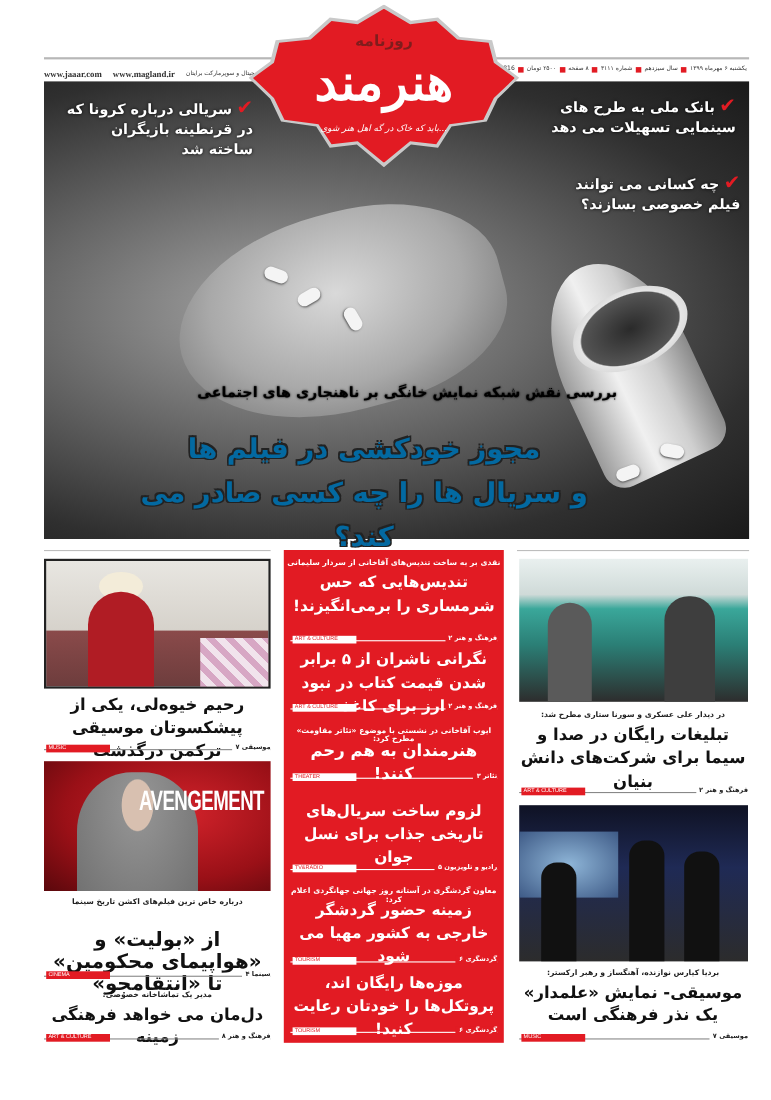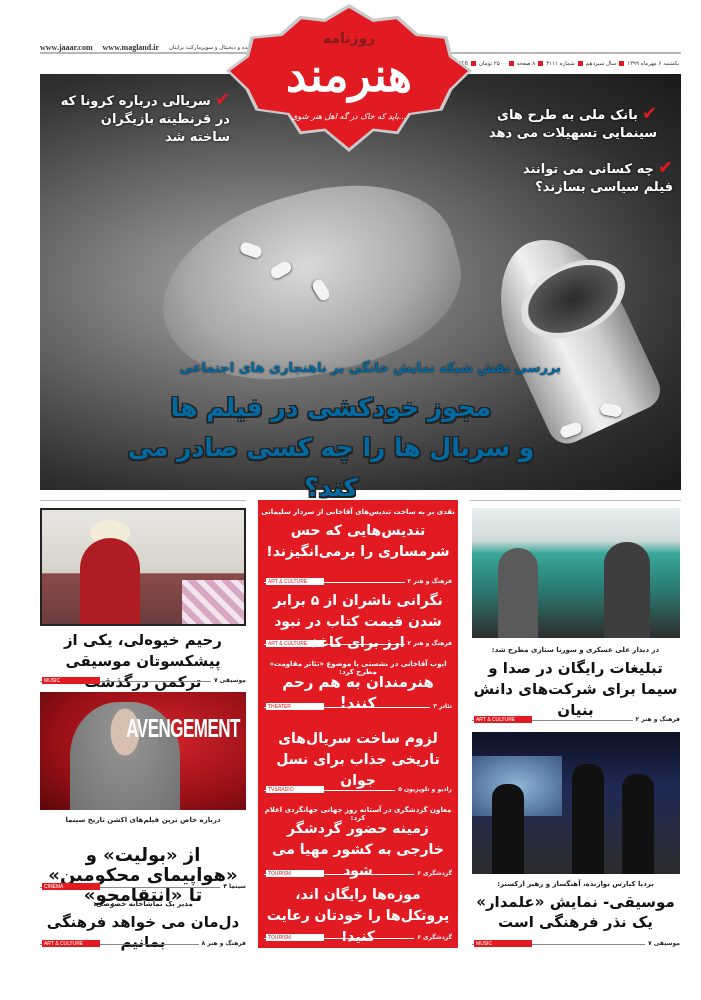--- a/index.html
+++ b/index.html
@@ -1,40 +1,40 @@
 <!DOCTYPE html>
 <html><head>
 <meta charset="utf-8">
 <style>
   html, body { margin: 0; padding: 0; background: #ffffff; }
   body { width: 701px; height: 1000px; position: relative; overflow: hidden; font-family: "DejaVu Sans", sans-serif; }
   .page { position: absolute; left: 0; top: 0; width: 701px; height: 1000px; }
 
   
   .header-line { position: absolute; left: 40px; top: 52px; width: 641px; height: 2px; background: #b7b7b7; }
-  .header-left { position: absolute; left: 40px; top: 40px; height: 14px; display: flex; gap: 10px; align-items: center; font-family: "Liberation Serif", serif; font-size: 8px; font-weight: bold; color: #333; justify-content: center; }
+  .header-left { position: absolute; left: 40px; top: 60px; height: 14px; display: flex; gap: 10px; align-items: center; font-family: "Liberation Serif", serif; font-size: 8px; font-weight: bold; color: #333; justify-content: center; }
   .header-left .slogan { font-family: "DejaVu Sans", sans-serif; font-size: 5.5px; font-weight: normal; color: #333; direction: rtl; }
   .header-left .slogan .brand { color: #e21b23; font-weight: bold; }
   .header-right { position: absolute; right: 22px; top: 56px; height: 14px; font-size: 5.5px; color: #333; direction: rtl; display: flex; align-items: center; gap: 3px; }
   .header-right .sq { width: 5px; height: 5px; background: #e21b23; display: inline-block; }
 
   
   .hero { position: absolute; left: 40px; top: 74px; width: 641px; height: 416px; background: radial-gradient(ellipse at 35% 50%, #a8a8a8 0%, #6f6f6f 35%, #2f2f2f 75%, #1a1a1a 100%); overflow: hidden; }
   .hero .hand { position: absolute; left: 120px; top: 120px; width: 300px; height: 180px; border-radius: 50% 45% 40% 50%; background: radial-gradient(ellipse at 50% 40%, #d9d9d9 0%, #a9a9a9 55%, #6a6a6a 100%); transform: rotate(-15deg); }
   .hero .bottle { position: absolute; left: 470px; top: 160px; width: 120px; height: 200px; border-radius: 50% 50% 20px 20px; background: linear-gradient(90deg, #9a9a9a, #f0f0f0 40%, #cfcfcf 70%, #8a8a8a); transform: rotate(-25deg); }
   .hero .bottle-mouth { position: absolute; left: 478px; top: 190px; width: 110px; height: 70px; border-radius: 50%; background: radial-gradient(ellipse, #2a2a2a 0%, #555 60%, #e5e5e5 62%, #bfbfbf 100%); transform: rotate(-25deg); }
   .hero .pill { position: absolute; width: 22px; height: 12px; border-radius: 6px; background: #f4f4f4; box-shadow: 0 1px 2px #555; }
 
   .side-item { position: absolute; color: #fff; font-weight: bold; font-size: 13px; line-height: 18px; direction: rtl; text-align: right; text-shadow: 0 0 3px #000; }
   .side-item .check { color: #e21b23; font-size: 18px; margin-left: 4px; text-shadow: none; }
   .side-left-1 { left: 60px; top: 90px; width: 170px; }
-  .side-right-1 { right: 44px; top: 88px; width: 170px; margin-top: 16px; }
+  .side-right-1 { right: 32px; top: 88px; width: 170px; }
   .side-right-2 { right: 28px; top: 158px; width: 170px; }
 
-  .hero-kicker { position: absolute; right: 140px; top: 360px; color: #0369a1; font-weight: bold; font-size: 13px; direction: rtl; text-shadow: 0 0 2px #000; margin-left: 20px; }
+  .hero-kicker { position: absolute; right: 140px; top: 350px; color: #000000; font-weight: bold; font-size: 13px; direction: rtl; text-shadow: 0 0 2px #000; margin-left: 20px; }
   .hero-title { position: absolute; right: 140px; top: 388px; width: 460px; text-align: center; color: #0369a1; font-weight: bold; font-size: 25px; line-height: 40px; direction: rtl; text-shadow: -1.5px -1.5px 0 #222, 1.5px -1.5px 0 #222, -1.5px 1.5px 0 #222, 1.5px 1.5px 0 #222; }
 
   
   .logo { position: absolute; left: 230px; top: 8px; width: 238px; height: 140px; }
   .logo-shape { position: absolute; inset: 0; background: #e21b23; clip-path: polygon(50% 0%, 60% 10%, 70% 8%, 78% 20%, 90% 22%, 92% 35%, 100% 45%, 92% 58%, 88% 72%, 75% 75%, 70% 88%, 60% 86%, 50% 100%, 40% 86%, 30% 88%, 25% 75%, 12% 72%, 8% 58%, 0% 45%, 8% 35%, 10% 22%, 22% 20%, 30% 8%, 40% 10%); }
   .logo-border { position: absolute; inset: -4px; background: #c9c9c9; clip-path: polygon(50% 0%, 60% 10%, 70% 8%, 78% 20%, 90% 22%, 92% 35%, 100% 45%, 92% 58%, 88% 72%, 75% 75%, 70% 88%, 60% 86%, 50% 100%, 40% 86%, 30% 88%, 25% 75%, 12% 72%, 8% 58%, 0% 45%, 8% 35%, 10% 22%, 22% 20%, 30% 8%, 40% 10%); }
   .logo-sub { position: absolute; top: 22px; width: 100%; text-align: center; color: #7f1d1d; font-weight: bold; font-size: 14px; direction: rtl; }
   .logo-main { position: absolute; top: 40px; width: 100%; text-align: center; color: #fff; font-weight: bold; font-size: 46px; direction: rtl; font-family: "DejaVu Serif", serif; }
   .logo-tag { position: absolute; top: 104px; width: 100%; text-align: center; color: #fff; font-size: 8px; direction: rtl; font-style: italic; }
 
@@ -112,21 +112,21 @@
     <div class="pill" style="left:520px;top:350px;transform:rotate(-20deg)"></div>
   </div>
 
   <div class="side-item side-left-1">
     <span class="check">✔</span><span>سریالی درباره کرونا که در قرنطینه بازیگران ساخته شد</span>
   </div>
   <div class="side-item side-right-1">
     <span class="check">✔</span><span>بانک ملی به طرح های سینمایی تسهیلات می دهد</span>
   </div>
   <div class="side-item side-right-2">
-    <span class="check">✔</span><span>چه کسانی می توانند فیلم سیاسی بسازند؟</span>
+    <span class="check">✔</span><span>چه کسانی می توانند فیلم خصوصی بسازند؟</span>
   </div>
 
   <div class="hero-kicker">بررسی نقش شبکه نمایش خانگی بر ناهنجاری های اجتماعی</div>
   <div class="hero-title">
     <div>مجوز خودکشی در فیلم ها</div>
     <div>و سریال ها را چه کسی صادر می کند؟</div>
   </div>
 
   <div class="logo">
     <div class="logo-border"></div>
@@ -157,21 +157,21 @@
   </div>
   <div class="kicker" style="left:40px;top:816px;width:206px;">درباره خاص ترین فیلم‌های اکشن تاریخ سینما</div>
   <div class="headline" style="left:40px;top:845px;width:206px;font-size:18px;line-height:20px;">از «بولیت» و «هواپیمای محکومین» تا «انتقامجو»</div>
   <div class="section-tag" style="left:40px;top:883px;width:206px;">
     <div class="line"></div>
     <div class="badge" style="left:2px;">CINEMA</div>
     <div class="label">سینما ۴</div>
   </div>
 
   <div class="kicker" style="left:40px;top:900px;width:206px;">مدیر یک تماشاخانه خصوصی:</div>
-  <div class="headline" style="left:40px;top:912px;width:206px;font-size:15px;line-height:20px;">دل‌مان می خواهد فرهنگی بمانیم</div>
+  <div class="headline" style="left:40px;top:912px;width:206px;font-size:15px;line-height:20px;">دل‌مان می خواهد فرهنگی زمینه</div>
   <div class="section-tag" style="left:40px;top:940px;width:206px;">
     <div class="line"></div>
     <div class="badge" style="left:2px;">ART &amp; CULTURE</div>
     <div class="label">فرهنگ و هنر ۸</div>
   </div>
 
   <div class="col-mid mid">
     <div class="kicker" style="left:0;top:8px;width:200px;">نقدی بر به ساخت تندیس‌های آقاخانی از سردار سلیمانی</div>
     <div class="headline" style="left:4px;top:20px;width:192px;font-size:14px;line-height:21px;">تندیس‌هایی که حس شرمساری را برمی‌انگیزند!</div>
     <div class="section-tag" style="left:6px;top:78px;width:188px;">

